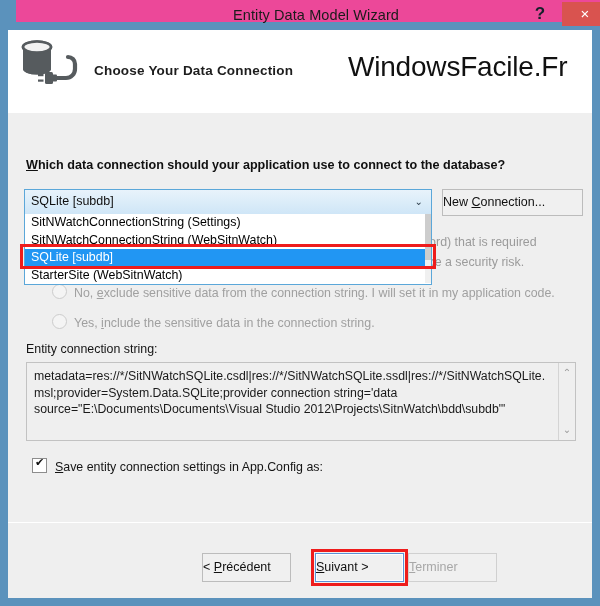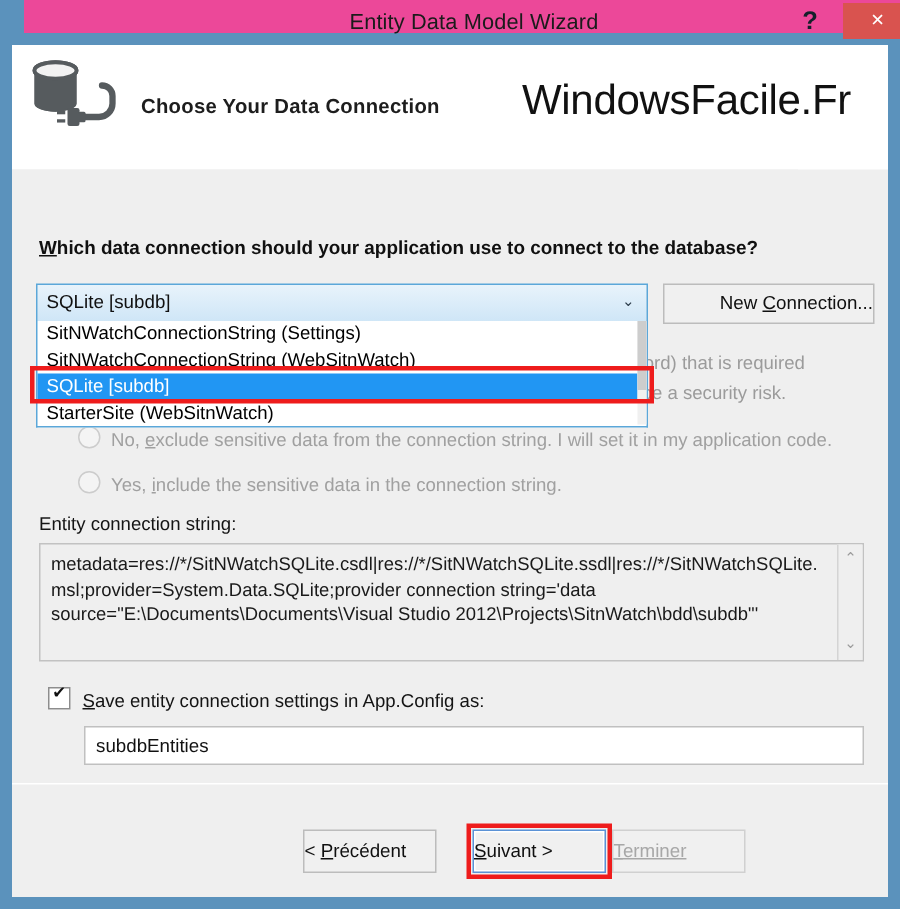--- a/index.html
+++ b/index.html
@@ -185,21 +185,21 @@
   #new-connection-btn {
     position: absolute;
     left: 434px; top: 76px;
     width: 141px; height: 27px;
     background: #f0f0f0;
     border: 1px solid #bcbcbc;
     box-sizing: border-box;
     font-size: 12.5px;
     color: #101010;
     line-height: 25px;
-    text-align: right;
+    text-align: left;
     cursor: pointer;
   }
   #new-connection-btn u { text-decoration: underline; }
 
   
   .obscured-line {
     position: absolute;
     font-size: 12.4px;
     color: #9b9b9b;
     white-space: nowrap;
@@ -329,21 +329,21 @@
     color: #101010;
     line-height: 27px;
     text-align: left;
     cursor: pointer;
   }
   .wiz-btn u { text-decoration: underline; }
   .wiz-btn.disabled { color: #a7a7a7; border-color: #d0d0d0; cursor: default; }
   .wiz-btn.focused { border: 1px solid #5b92d6; box-shadow: inset 0 0 0 1px #ffffff; }
   #btn-precedent { left: 194px; width: 89px; }
   #btn-suivant   { left: 307px; width: 89px; }
-  #btn-terminer  { left: 400px; width: 89px; text-decoration: underline; }
+  #btn-terminer  { left: 400px; width: 89px; }
   #btn-annuler   { left: 493px; width: 82px; }
   #red-box-next {
     position: absolute;
     left: 303px; top: 26px;
     width: 97px; height: 37px;
     border: 3px solid #ee1c1c;
     box-sizing: border-box;
     pointer-events: none;
   }
 </style>
@@ -407,21 +407,20 @@
       <div id="ecs-label">Entity connection string:</div>
       <div id="ecs-box">
         <div id="ecs-text">metadata=res://*/SitNWatchSQLite.csdl|res://*/SitNWatchSQLite.ssdl|res://*/SitNWatchSQLite.msl;provider=System.Data.SQLite;provider connection string='data source="E:\Documents\Documents\Visual Studio 2012\Projects\SitnWatch\bdd\subdb"'</div>
         <div id="ecs-scroll">
           <div class="arrow up">⌃</div>
           <div class="arrow down">⌄</div>
         </div>
       </div>
 
       <div id="save-check-row"><span class="check-mark"></span><u>S</u><span>ave entity connection settings in App.Config as:</span></div>
-      <div id="entities-input">subdbEntities</div>
 
     </div>
 
     <div id="footer">
       <div id="btn-precedent" class="wiz-btn"><span>&lt; </span><u>P</u><span>récédent</span></div>
       <div id="btn-suivant" class="wiz-btn focused"><span></span><u>S</u><span>uivant &gt;</span></div>
       <div id="btn-terminer" class="wiz-btn disabled"><span></span><u>T</u><span>erminer</span></div>
       <div id="red-box-next"></div>
     </div>
 

